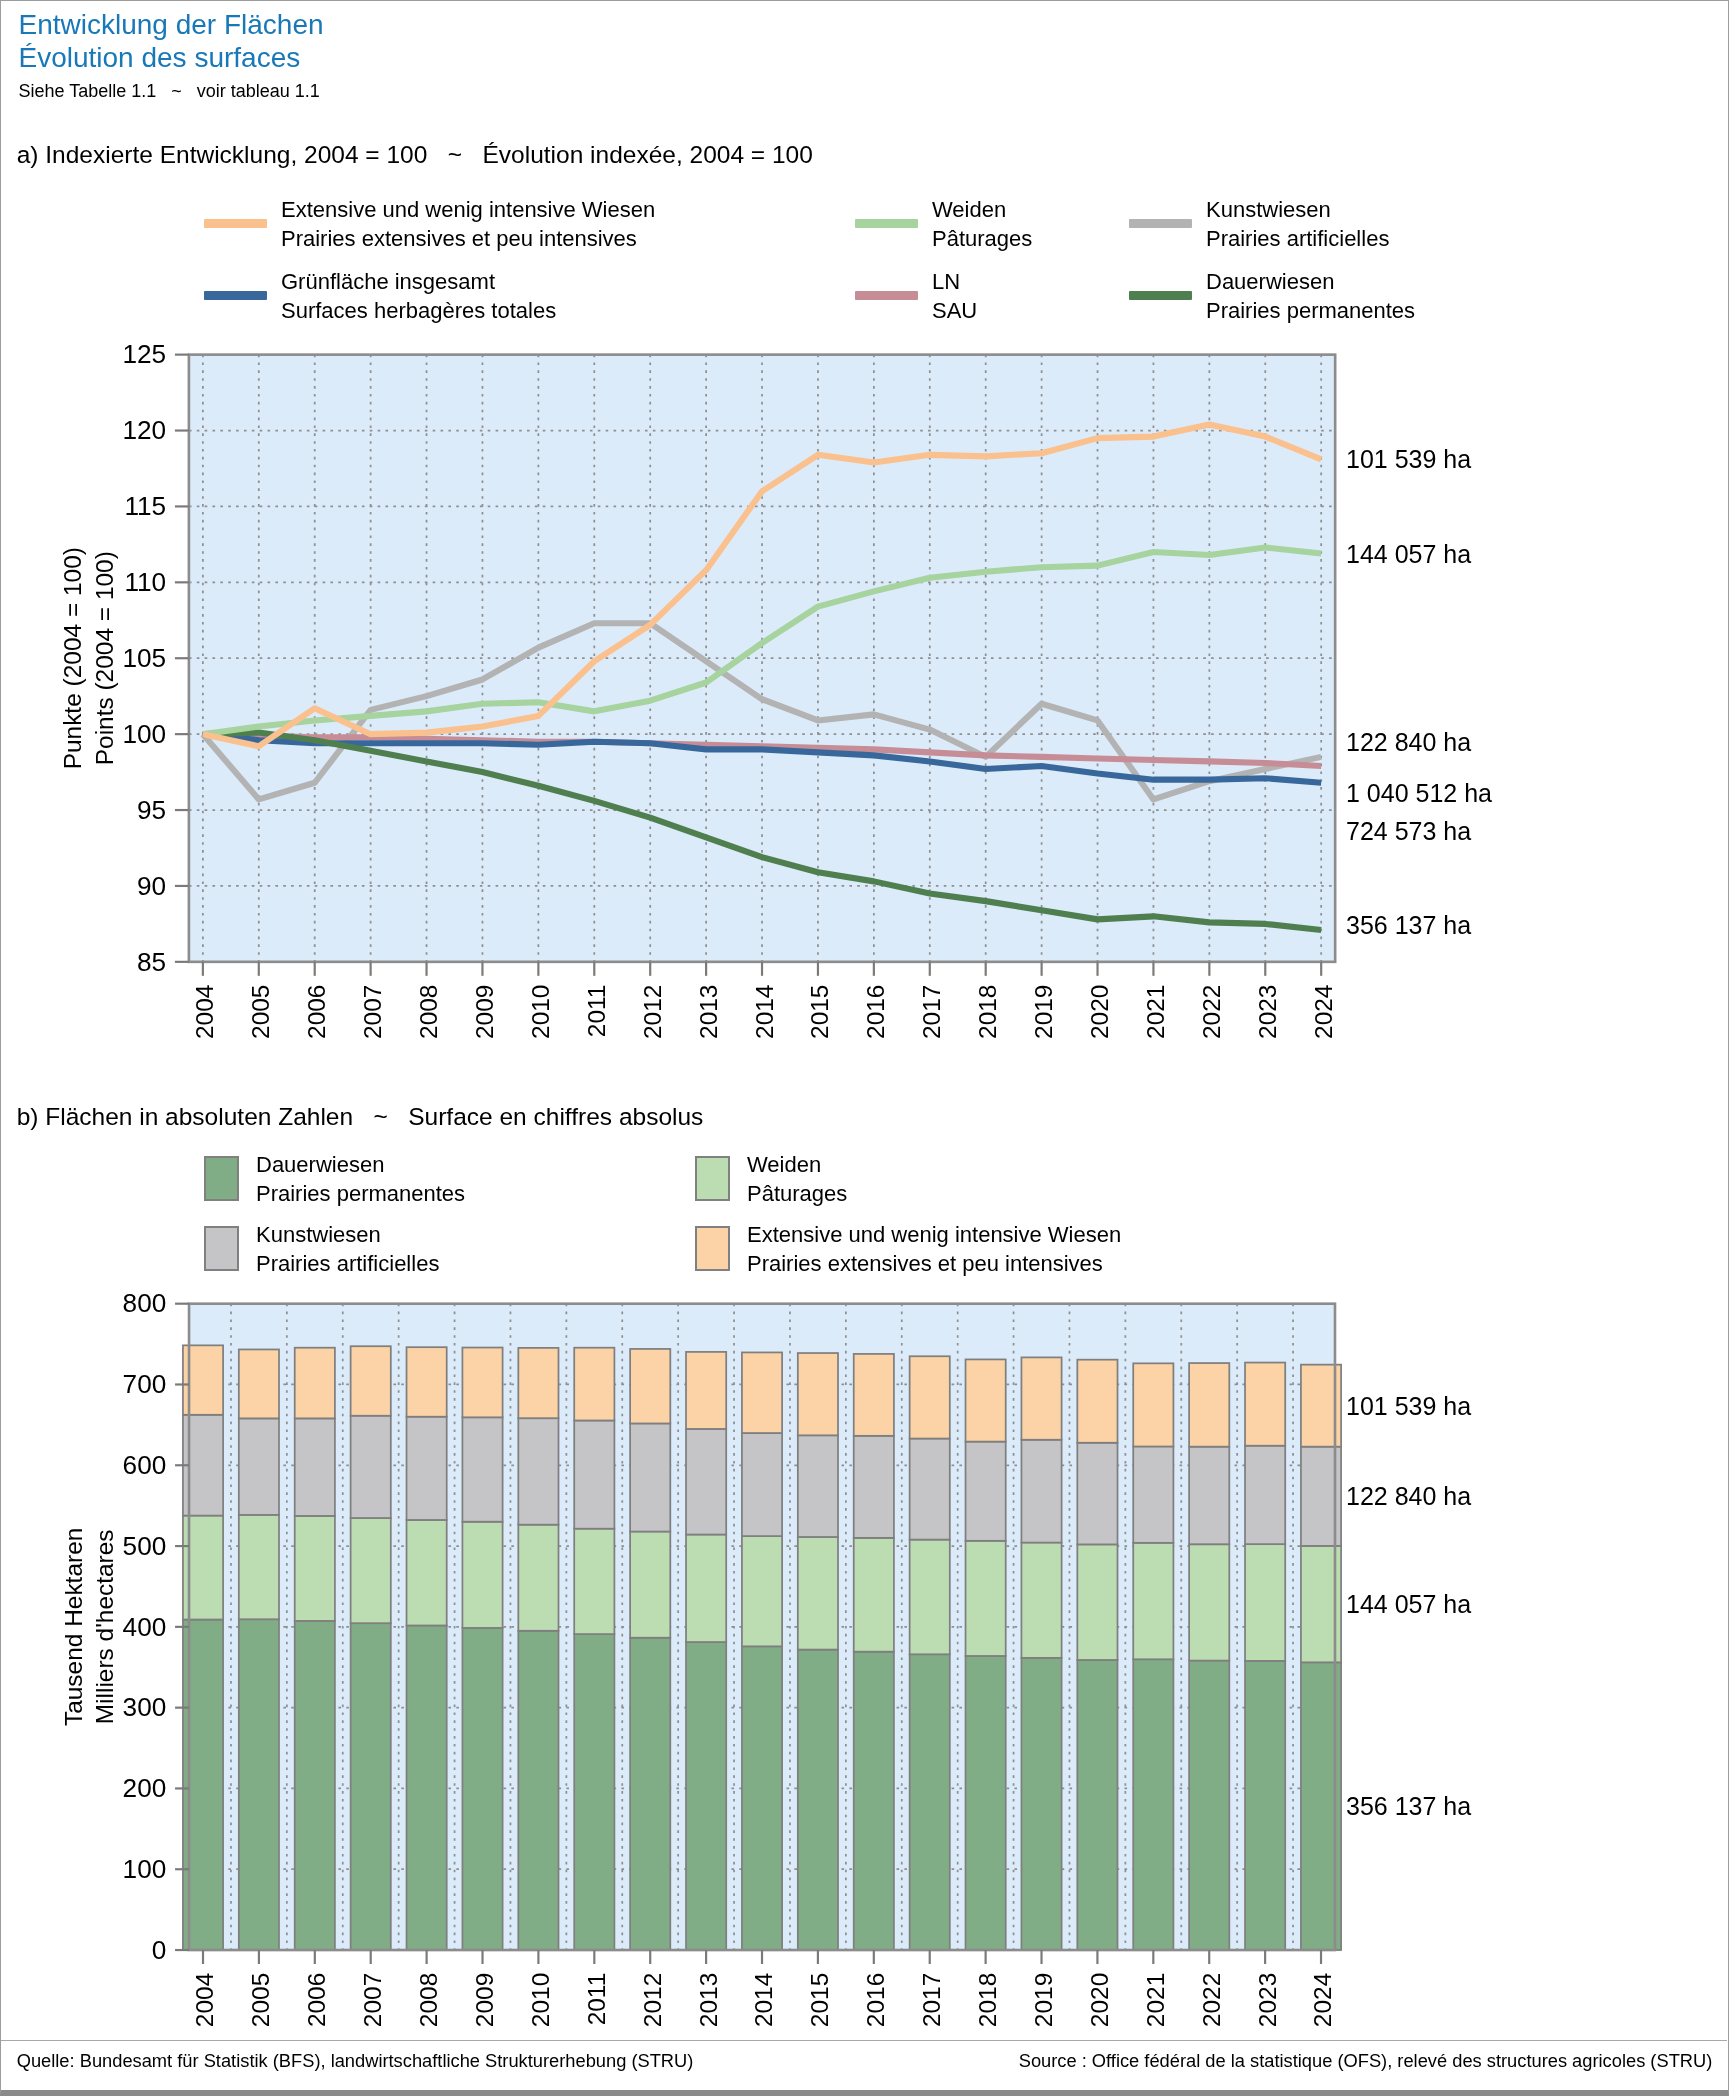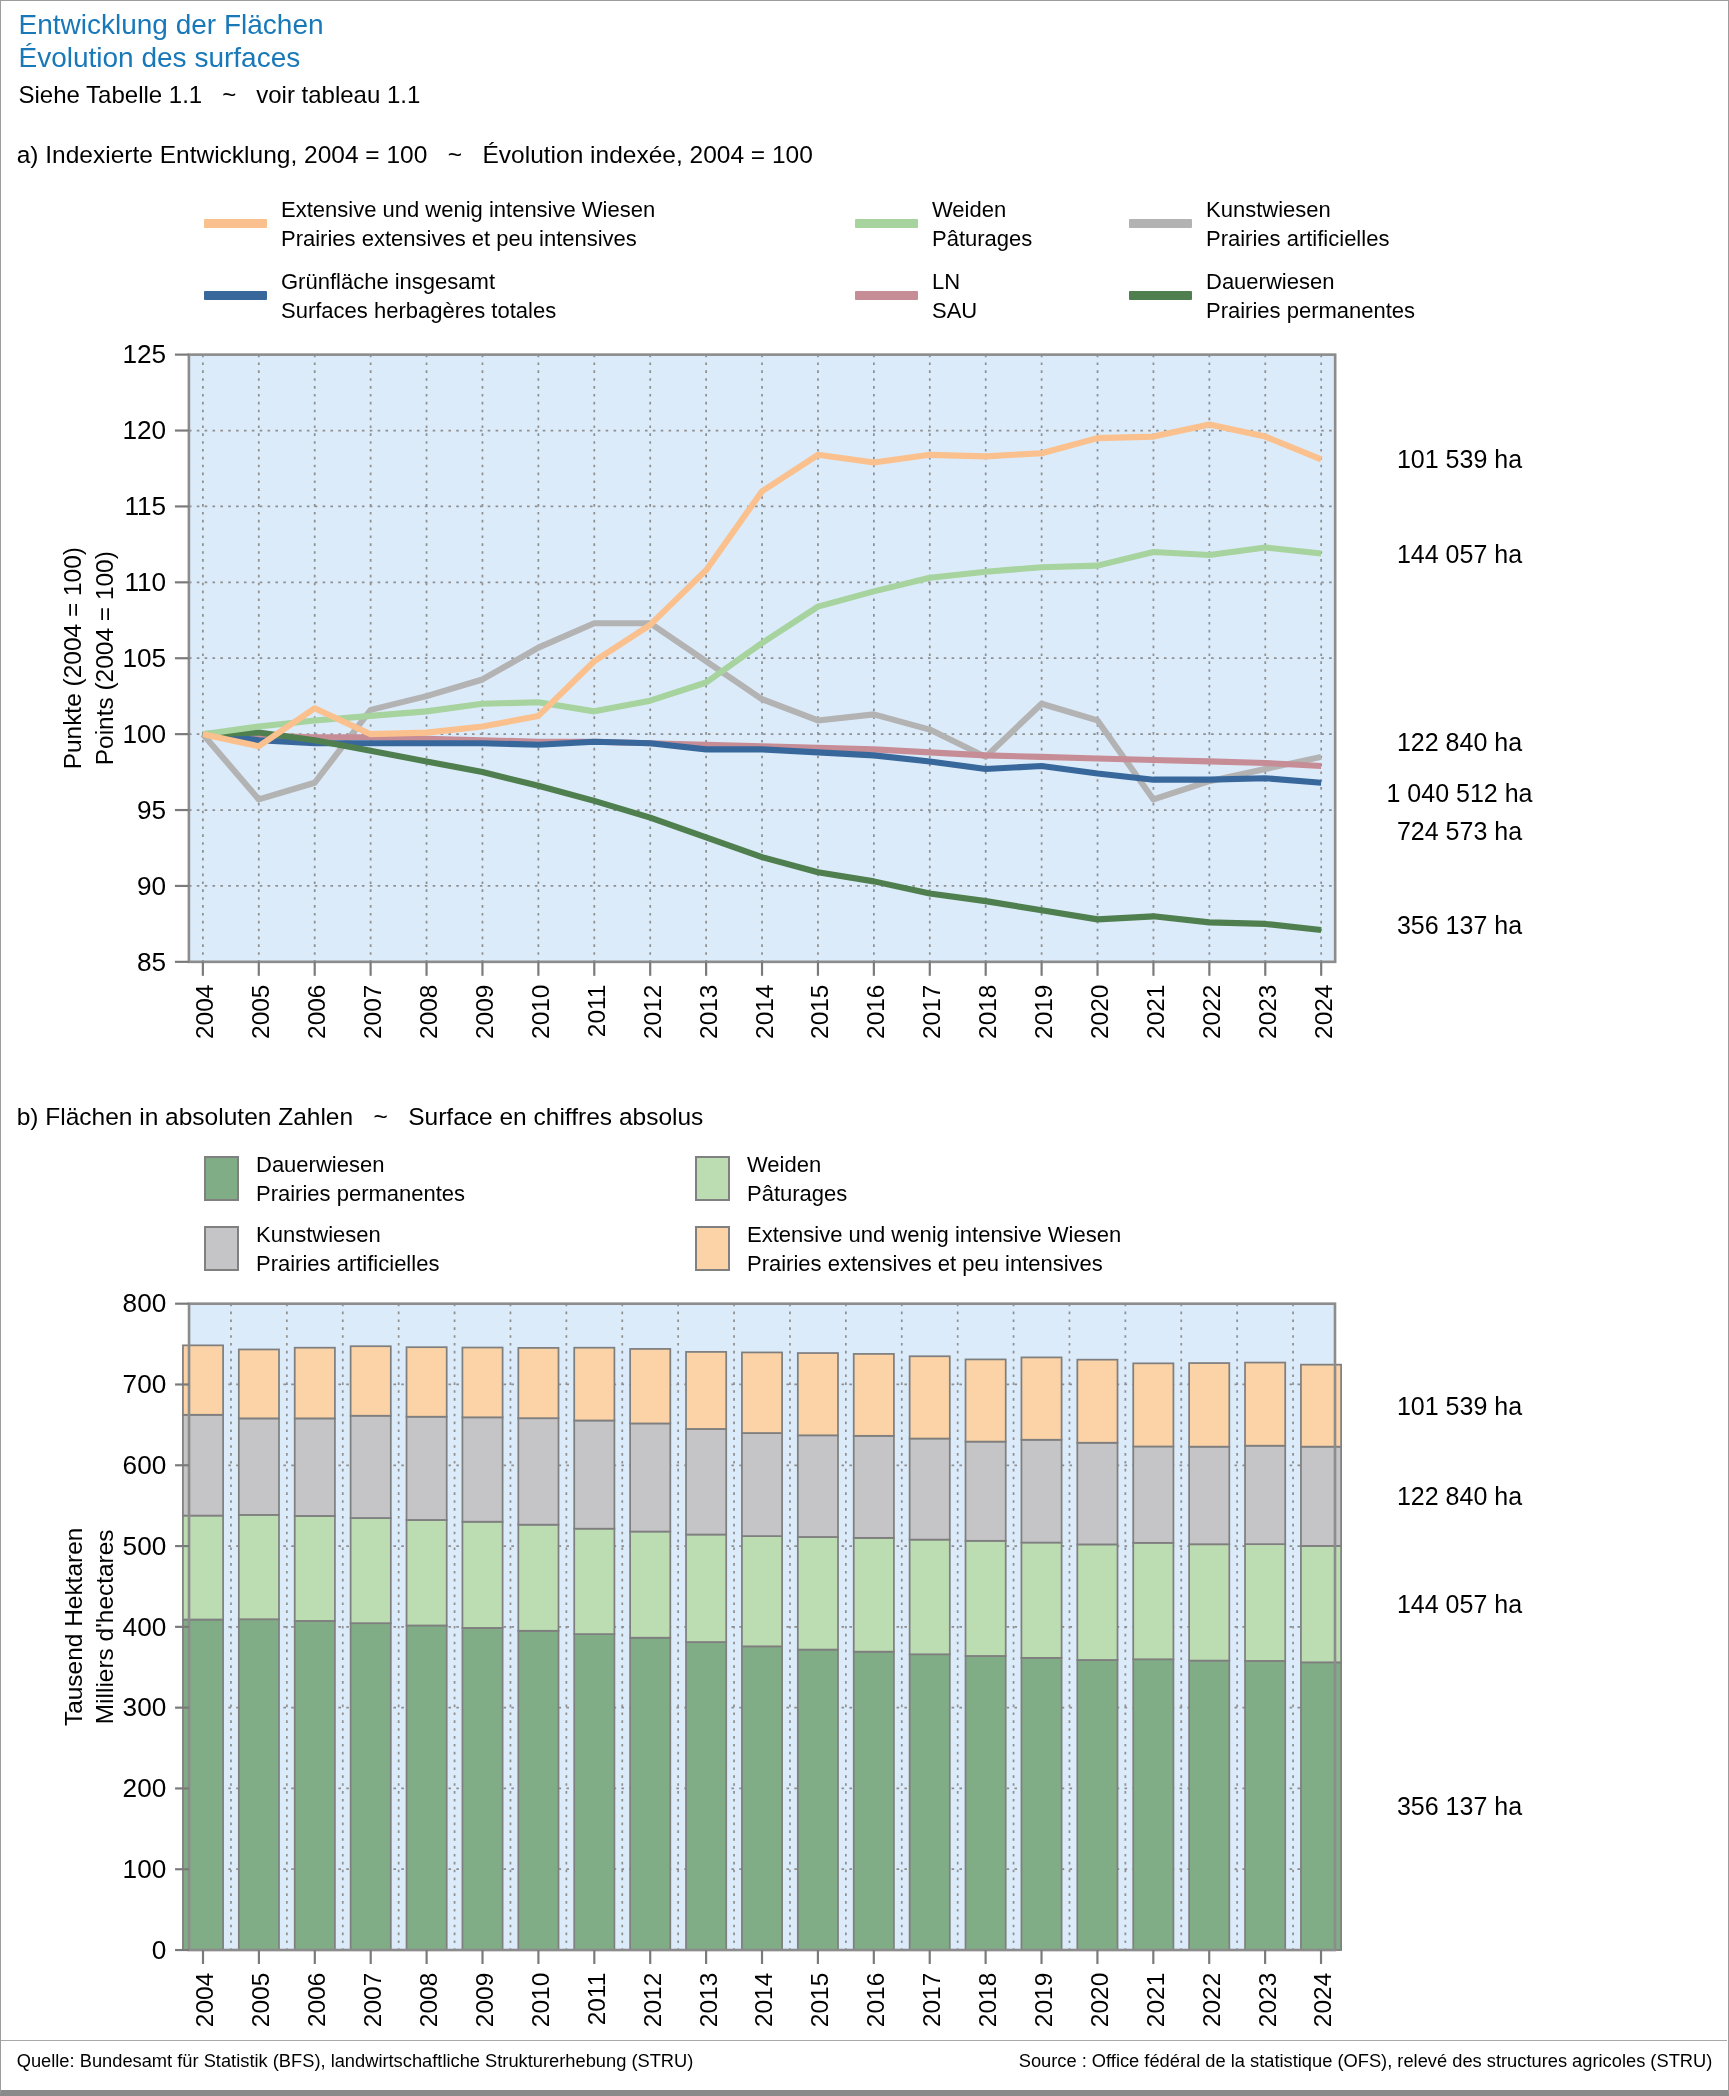--- a/index.html
+++ b/index.html
@@ -5,26 +5,26 @@
   html,body{margin:0;padding:0;}
   body{
     width:1729px;height:2096px;position:relative;background:#ffffff;
     font-family:"Liberation Sans","DejaVu Sans",sans-serif;color:#000;
     box-sizing:border-box;border:1.7px solid #9c9c9c;border-bottom:6.1px solid #8a8a8a;
     overflow:hidden;
   }
   .abs{position:absolute;}
   .pre{white-space:pre;}
   .page-title{font-size:28px;line-height:33px;}
-  .subtitle{font-size:24px;}
+  .subtitle{font-size:18px;}
   .section-heading{font-size:24.5px;}
   .lg-text{font-size:22px;line-height:29px;white-space:nowrap;}
   .lg-line{height:9.6px;width:63px;border-radius:0.9px;}
   .lg-box{width:35px;height:45px;border:2.6px solid #808080;box-sizing:border-box;}
-  .ha-label{font-size:25px;width:227px;text-align:center;line-height:26px;height:26px;white-space:nowrap;}
+  .ha-label{font-size:25px;width:227px;text-align:left;line-height:26px;height:26px;white-space:nowrap;}
   .footer{font-size:18.3px;}
   .divider{height:0;border-top:1.7px solid #a8a8a8;width:1726px;left:0;}
   svg text{font-family:"Liberation Sans","DejaVu Sans",sans-serif;}
 </style>
 </head>
 <body>
 
 <div class="abs page-title pre" style="left: 17.5px; top: 7px; color: rgb(24, 120, 184);">Entwicklung der Flächen</div>
 <div class="abs page-title pre" style="left: 17.5px; top: 40px; color: rgb(24, 120, 184);">Évolution des surfaces</div>
 <div class="abs subtitle pre" style="left:17.5px;top:80px;">Siehe Tabelle 1.1   ~   voir tableau 1.1</div>

